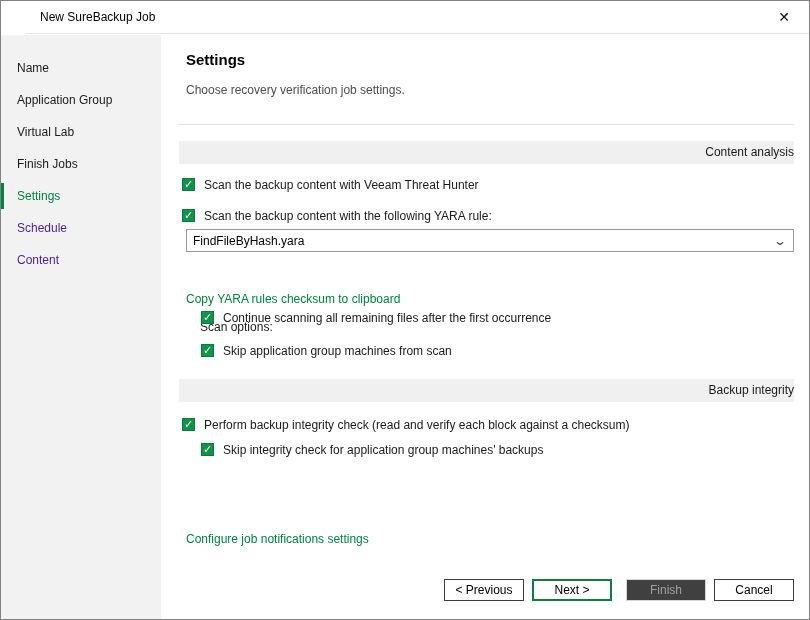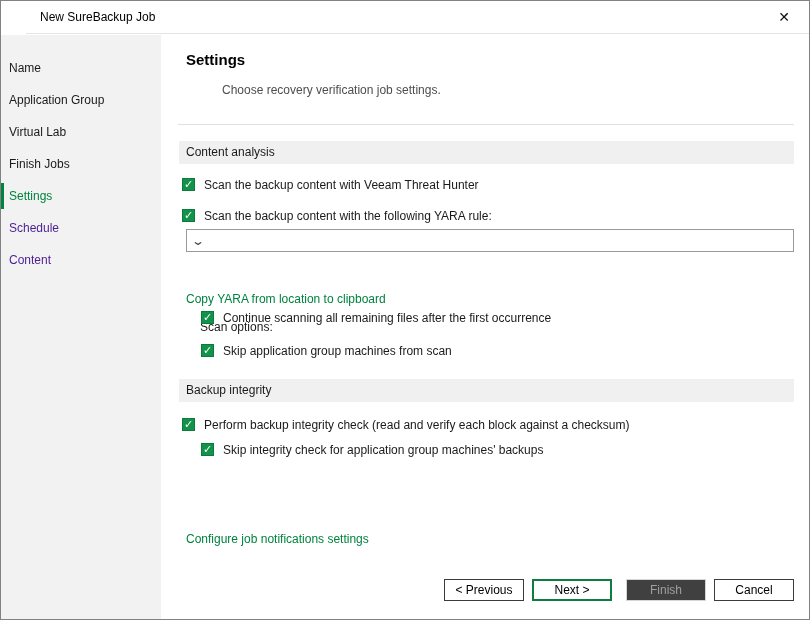--- a/index.html
+++ b/index.html
@@ -44,21 +44,21 @@
     top: 34px; left: 0; bottom: 0;
     width: 160px;
     background: #f2f2f2;
     padding-top: 17px;
   }
   .step {
     position: relative;
     height: 32px;
     display: flex;
     align-items: center;
-    padding-left: 8px;
+    padding-left: 16px;
     color: #1a1a1a;
   }
   .step.active { color: #00833e; }
   .step.upcoming { color: #4c1d95; }
   .step .indicator {
     position: absolute;
     left: 0; top: 3px; bottom: 3px;
     width: 3px;
     background: #00833e;
   }
@@ -68,32 +68,32 @@
     top: 34px; left: 160px; right: 0; bottom: 0;
     background: #fff;
   }
   .page-title {
     position: absolute; left: 25px; top: 16px;
     font-size: 15px; font-weight: bold; color: #000;
   }
   .page-subtitle {
     position: absolute; left: 25px; top: 48px;
     color: #4d4d4d;
-    margin-left: 36px;
   }
   .top-divider {
     position: absolute; left: 17px; right: 15px; top: 89px;
     border-top: 1px solid #e0e0e0;
   }
   .section-bar {
     position: absolute; left: 18px; right: 15px;
     height: 23px; line-height: 23px;
     background: #f0f0f0;
     padding-left: 7px;
     color: #1a1a1a;
+    text-align: right;
   }
   .bar-content { top: 106px; }
   .bar-integrity { top: 344px; }
   .cb-row {
     position: absolute;
     display: flex;
     align-items: flex-start;
   }
   .checkbox {
     width: 13px; height: 13px;
@@ -212,24 +212,25 @@
       <span class="checkbox">✓</span>
       <span class="cb-label">Scan the backup content with Veeam Threat Hunter</span>
     </div>
 
     <div class="cb-row row-yara">
       <span class="checkbox">✓</span>
       <span class="cb-label">Scan the backup content with the following YARA rule:</span>
     </div>
 
     <div class="dropdown">
+      <span class="dd-value">FindFileByHash.yara</span>
       <span class="dd-chevron">⌄</span>
     </div>
 
-    <div class="green-link link-copy">Copy YARA from location to clipboard</div>
+    <div class="green-link link-copy">Copy YARA rules checksum to clipboard</div>
 
     <div class="scan-options-label">Scan options:</div>
 
     <div class="cb-row row-continue">
       <span class="checkbox">✓</span>
       <span class="cb-label">Continue scanning all remaining files after the first occurrence</span>
     </div>
 
     <div class="cb-row row-skipscan">
       <span class="checkbox">✓</span>

